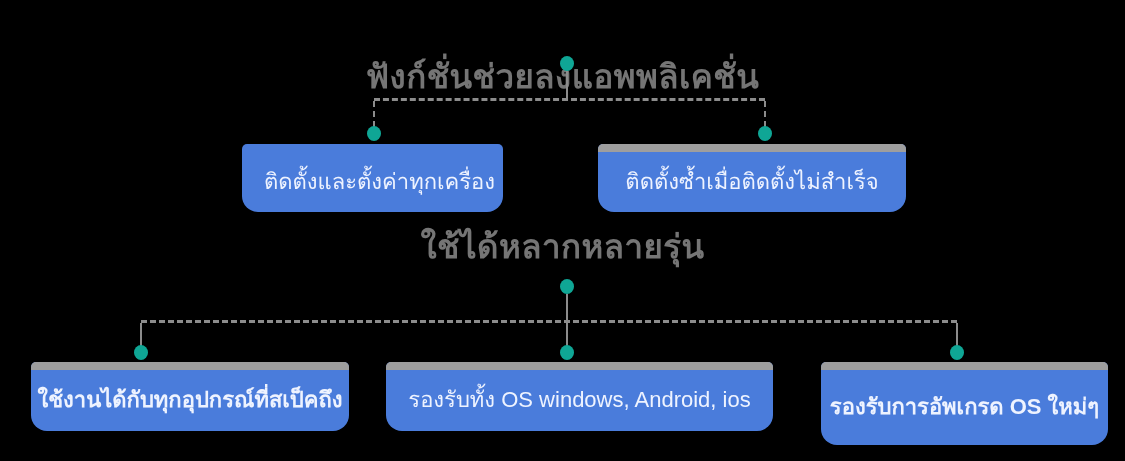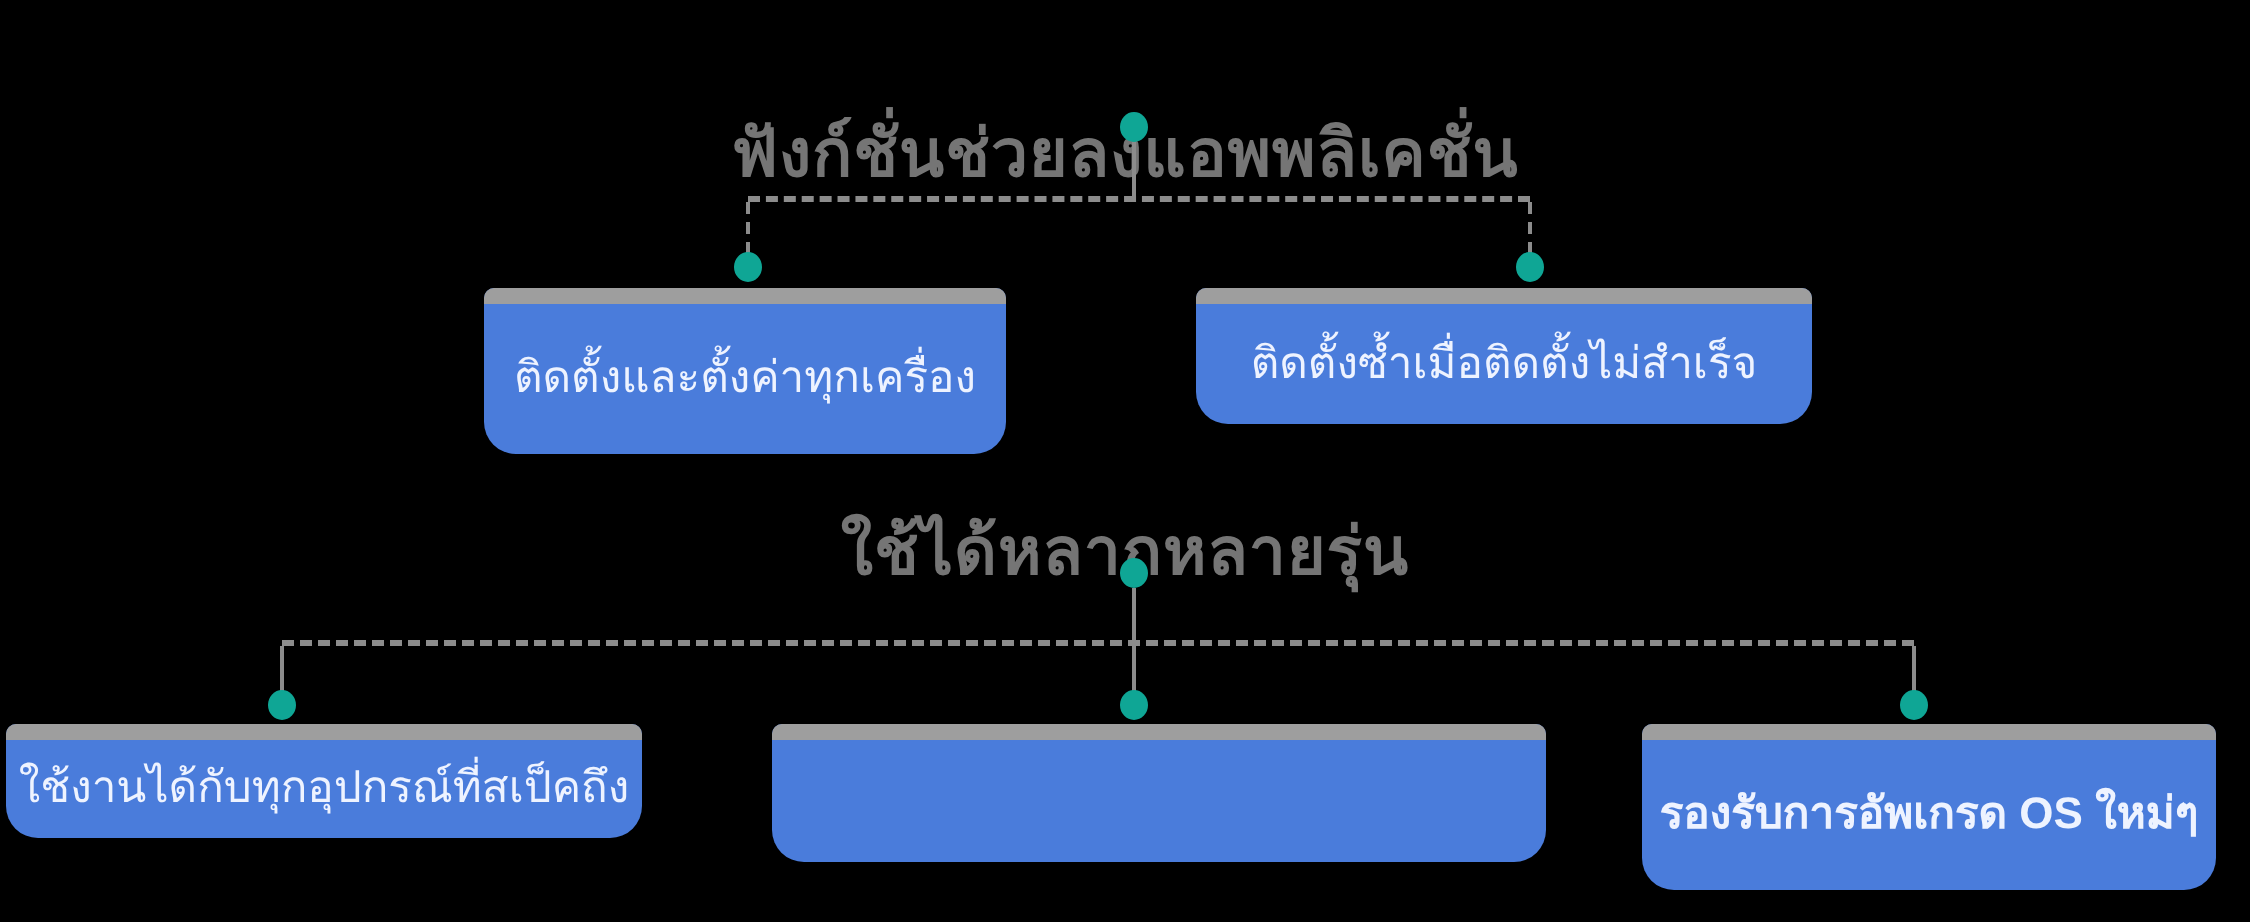--- a/index.html
+++ b/index.html
@@ -77,49 +77,50 @@
   <div class="section-title" style="top:12px;margin-top:44px;">ฟังก์ชั่นช่วยลงแอพพลิเคชั่น</div>
 
   <div class="dot" style="left:560px;top:56px;"></div>
   <div class="vline" style="left:566px;top:71px;height:28px;"></div>
   <div class="hline" style="left:374px;top:98px;width:391px;"></div>
   <div class="vline dashed" style="left:373px;top:101px;height:26px;"></div>
   <div class="vline dashed" style="left:764px;top:101px;height:26px;"></div>
   <div class="dot" style="left:367px;top:126px;"></div>
   <div class="dot" style="left:758px;top:126px;"></div>
 
-  <div class="box" style="left:242px;top:144px;width:261px;height:83px;">
+  <div class="box" style="left:242px;top:144px;width:261px;height:68px;align-items:flex-end;">
     <div class="strip"></div>
     <div class="label">ติดตั้งและตั้งค่าทุกเครื่อง</div>
   </div>
 
   <div class="box" style="left:598px;top:144px;width:308px;height:68px;">
     <div class="strip"></div>
     <div class="label">ติดตั้งซ้ำเมื่อติดตั้งไม่สำเร็จ</div>
   </div>
 
-  <div class="section-title" style="top:226px;margin-top:29px;">ใช้ได้หลากหลายรุ่น</div>
+  <div class="section-title" style="top:226px;">ใช้ได้หลากหลายรุ่น</div>
 
   <div class="dot" style="left:560px;top:279px;"></div>
   <div class="vline" style="left:566px;top:294px;height:27px;"></div>
   <div class="hline" style="left:141px;top:320px;width:816px;"></div>
   <div class="vline" style="left:140px;top:323px;height:23px;"></div>
   <div class="vline" style="left:566px;top:323px;height:23px;"></div>
   <div class="vline" style="left:956px;top:323px;height:23px;"></div>
   <div class="dot" style="left:134px;top:345px;"></div>
   <div class="dot" style="left:560px;top:345px;"></div>
   <div class="dot" style="left:950px;top:345px;"></div>
 
-  <div class="box" style="left:3px;top:362px;width:318px;height:57px;">
+  <div class="box" style="left:31px;top:362px;width:318px;height:69px;font-weight:bold;">
     <div class="strip"></div>
     <div class="label">ใช้งานได้กับทุกอุปกรณ์ที่สเป็คถึง</div>
   </div>
 
   <div class="box" style="left:386px;top:362px;width:387px;height:69px;">
     <div class="strip"></div>
+    <div class="label">รองรับทั้ง OS windows, Android, ios</div>
   </div>
 
   <div class="box" style="left:821px;top:362px;width:287px;height:83px;font-weight:bold;">
     <div class="strip"></div>
     <div class="label">รองรับการอัพเกรด OS ใหม่ๆ</div>
   </div>
 
 </div>
 
 </body></html>

